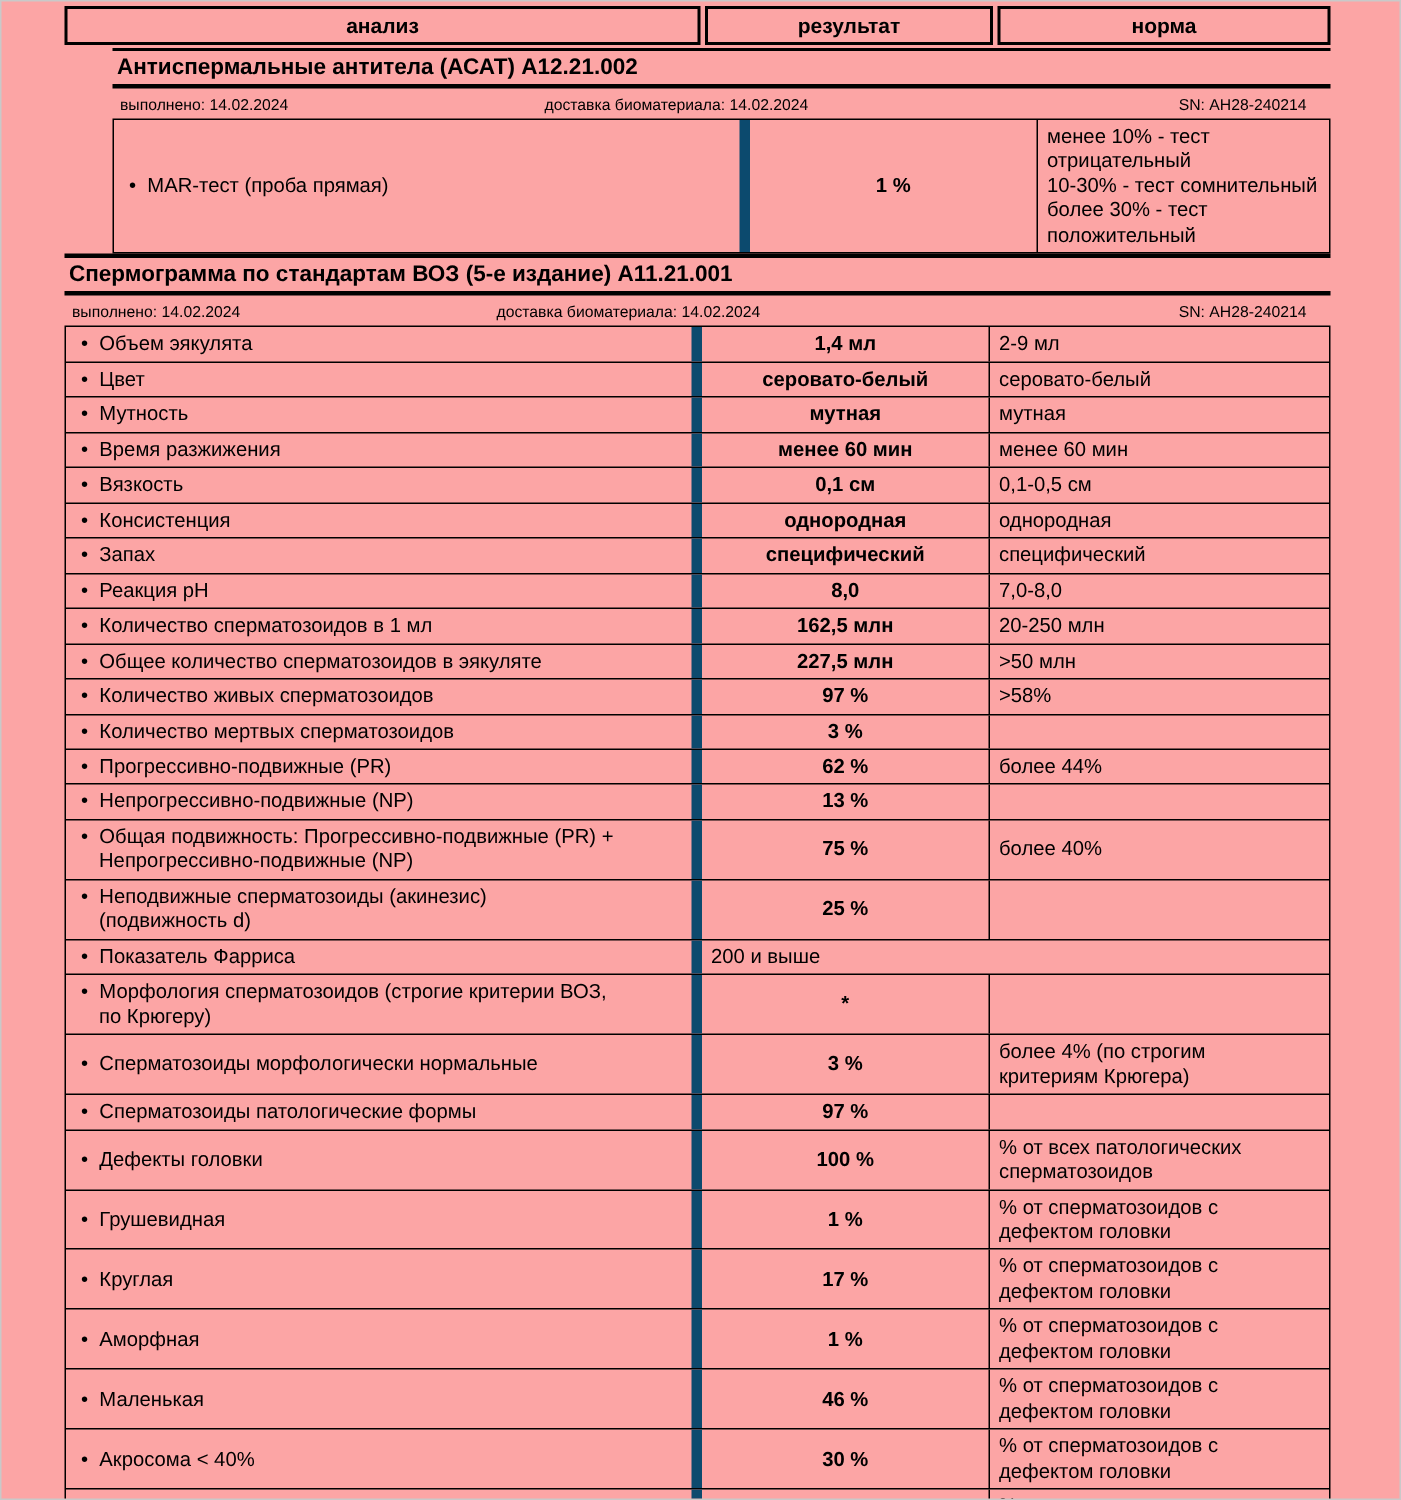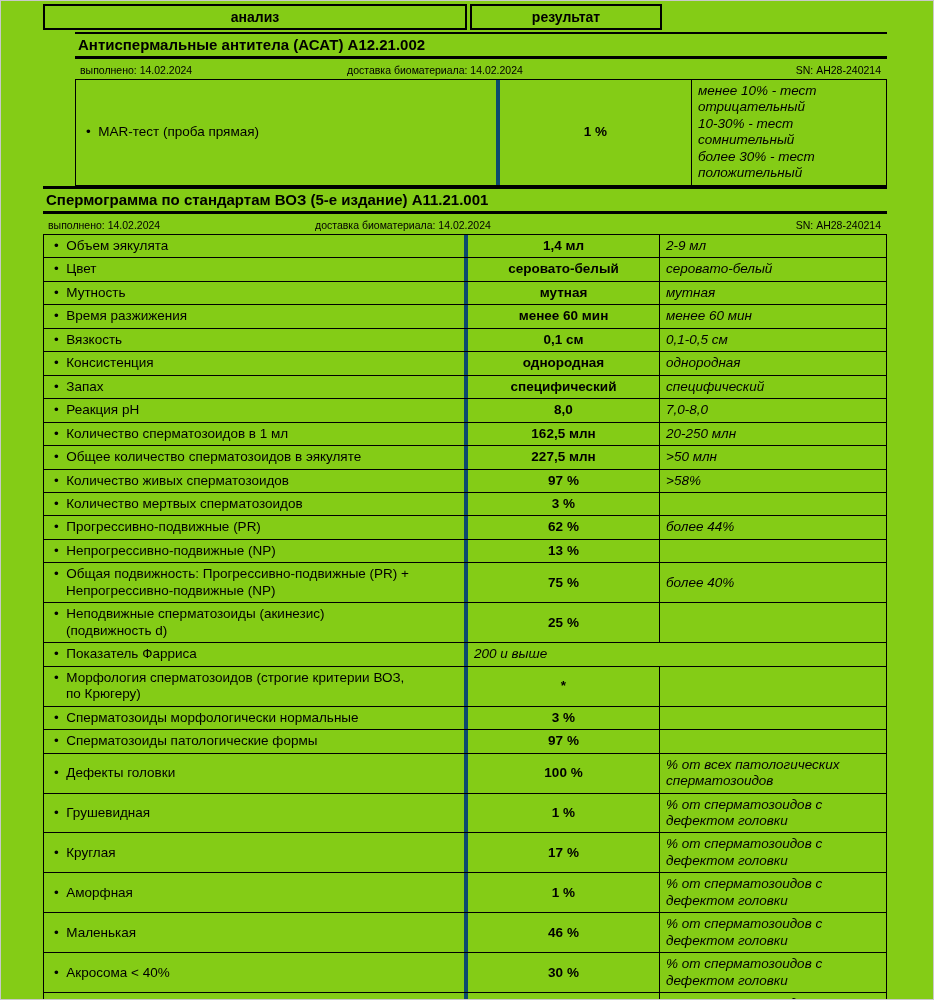--- a/index.html
+++ b/index.html
@@ -1,19 +1,19 @@
 <!DOCTYPE html>
 <html><head>
 <meta charset="utf-8">
 <style>
   * { box-sizing: border-box; margin: 0; padding: 0; }
   html, body { background: #e9e9e9; }
   body { font-family: "Liberation Sans", sans-serif; color: #000; }
   .page {
-    width: 934px; height: 1000px; background: #84cc16;
+    width: 934px; height: 1000px; background: #fca5a5;
     border: 1px solid #c9c9c9; overflow: hidden; position: relative;
     margin: 0 auto;
   }
   .tbl { width: 844px; margin: 3px 48px 0 42px; }
 
   
   .hdr-row { display: flex; gap: 3px; margin-bottom: 2px; }
   .hdr-cell {
     border: 2px solid #000; font-weight: bold; font-size: 14px;
     display: flex; align-items: center; justify-content: center; height: 26px;
@@ -24,48 +24,49 @@
 
   .section + .section { border-top: 3px solid #000; }
   .section:first-child { border-top: 2px solid #000; margin-left: 32px; }
   .section-title {
     font-size: 15px; font-weight: bold;
     padding: 2px 3px 3px 3px; border-bottom: 3px solid #000;
   }
   .meta { position: relative; font-size: 10.5px; height: 20px; }
   .meta span { position: absolute; top: 5px; white-space: nowrap; }
   .m-left  { left: 5px; }
-  .m-mid   { left: 272px; }
-  .m-right { right: 6px; }
+  .m-mid   { left: 288px; }
+  .m-right { right: 16px; }
 
   .rows { border: 1px solid #000; }
   .row  { display: flex; align-items: stretch; }
   .row:not(:last-child) { border-bottom: 1px solid #000; }
 
   .cell { padding: 3px 6px; font-size: 13.5px; line-height: 1.22; display: flex; align-items: center; }
-  .cell.c-name { border-right: 4px solid #0c4a6e; padding-left: 10px; }
+  .cell.c-name { border-right: 7px solid #0c4a6e; padding-left: 10px; }
   .cell.c-res  { border-right: 1px solid #000; justify-content: center; text-align: center; font-weight: bold; }
-  .cell.c-norm { text-align: left; font-style: italic; }
+  .cell.c-norm { text-align: left; }
 
   .name-inner {
     display: inline-block; white-space: pre-line;
     text-indent: -12px; padding-left: 12px;
   }
   .name-inner::before { content: "\2022\00a0\00a0"; }
   .norm-inner { white-space: pre-line; }
 </style>
 </head>
 <body>
 
 <div class="page">
   <div class="tbl">
 
     <div class="hdr-row">
       <div class="hdr-cell c-name">анализ</div>
       <div class="hdr-cell c-res">результат</div>
+      <div class="hdr-cell c-norm">норма</div>
     </div>
 
     <div id="sections">
         <div class="section">
           <div class="section-title">Антиспермальные антитела (АСАТ) А12.21.002</div>
           <div class="meta">
             <span class="m-left">выполнено: 14.02.2024</span>
             <span class="m-mid">доставка биоматериала: 14.02.2024</span>
             <span class="m-right">SN: АН28-240214</span>
           </div>
@@ -255,20 +256,24 @@
               <div class="cell c-res">*</div>
               <div class="cell c-norm">
                 <span class="norm-inner"></span>
               </div>
             </div>
             <div class="row">
               <div class="cell c-name">
                 <span class="name-inner">Сперматозоиды морфологически нормальные</span>
               </div>
               <div class="cell c-res">3 %</div>
+              <div class="cell c-norm">
+                <span class="norm-inner">более 4% (по строгим
+критериям Крюгера)</span>
+              </div>
             </div>
             <div class="row">
               <div class="cell c-name">
                 <span class="name-inner">Сперматозоиды патологические формы</span>
               </div>
               <div class="cell c-res">97 %</div>
               <div class="cell c-norm">
                 <span class="norm-inner"></span>
               </div>
             </div>

